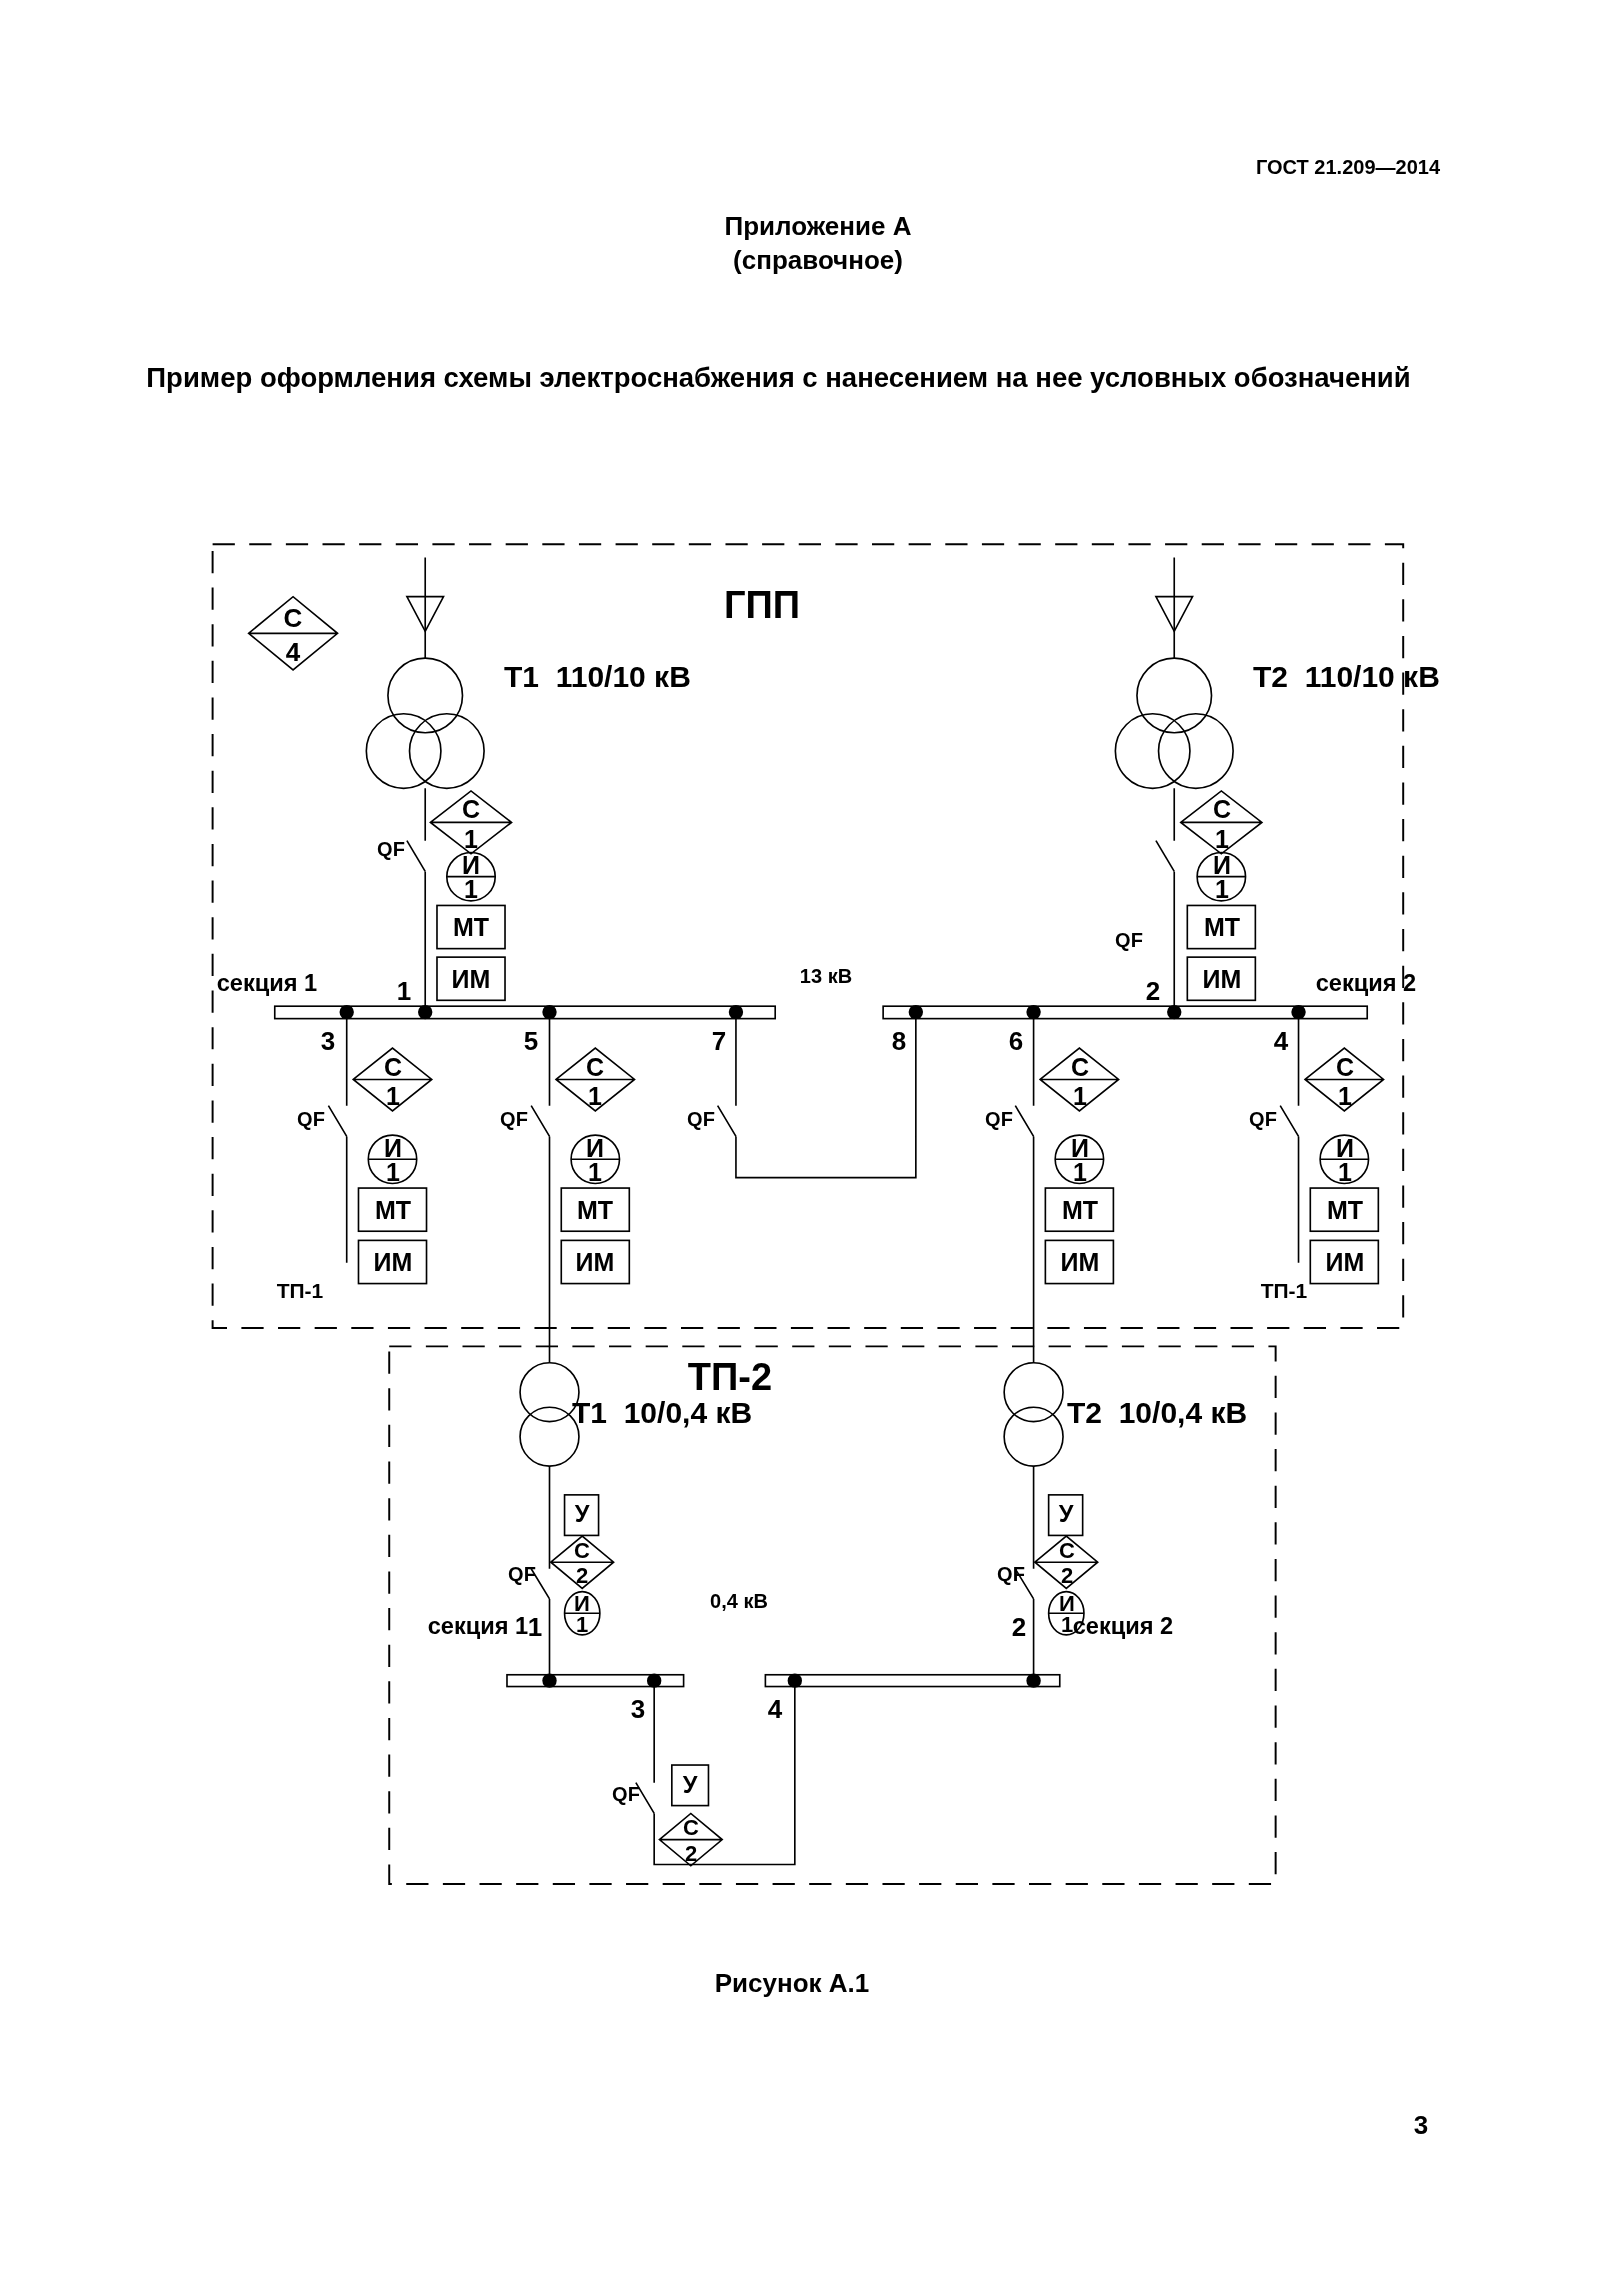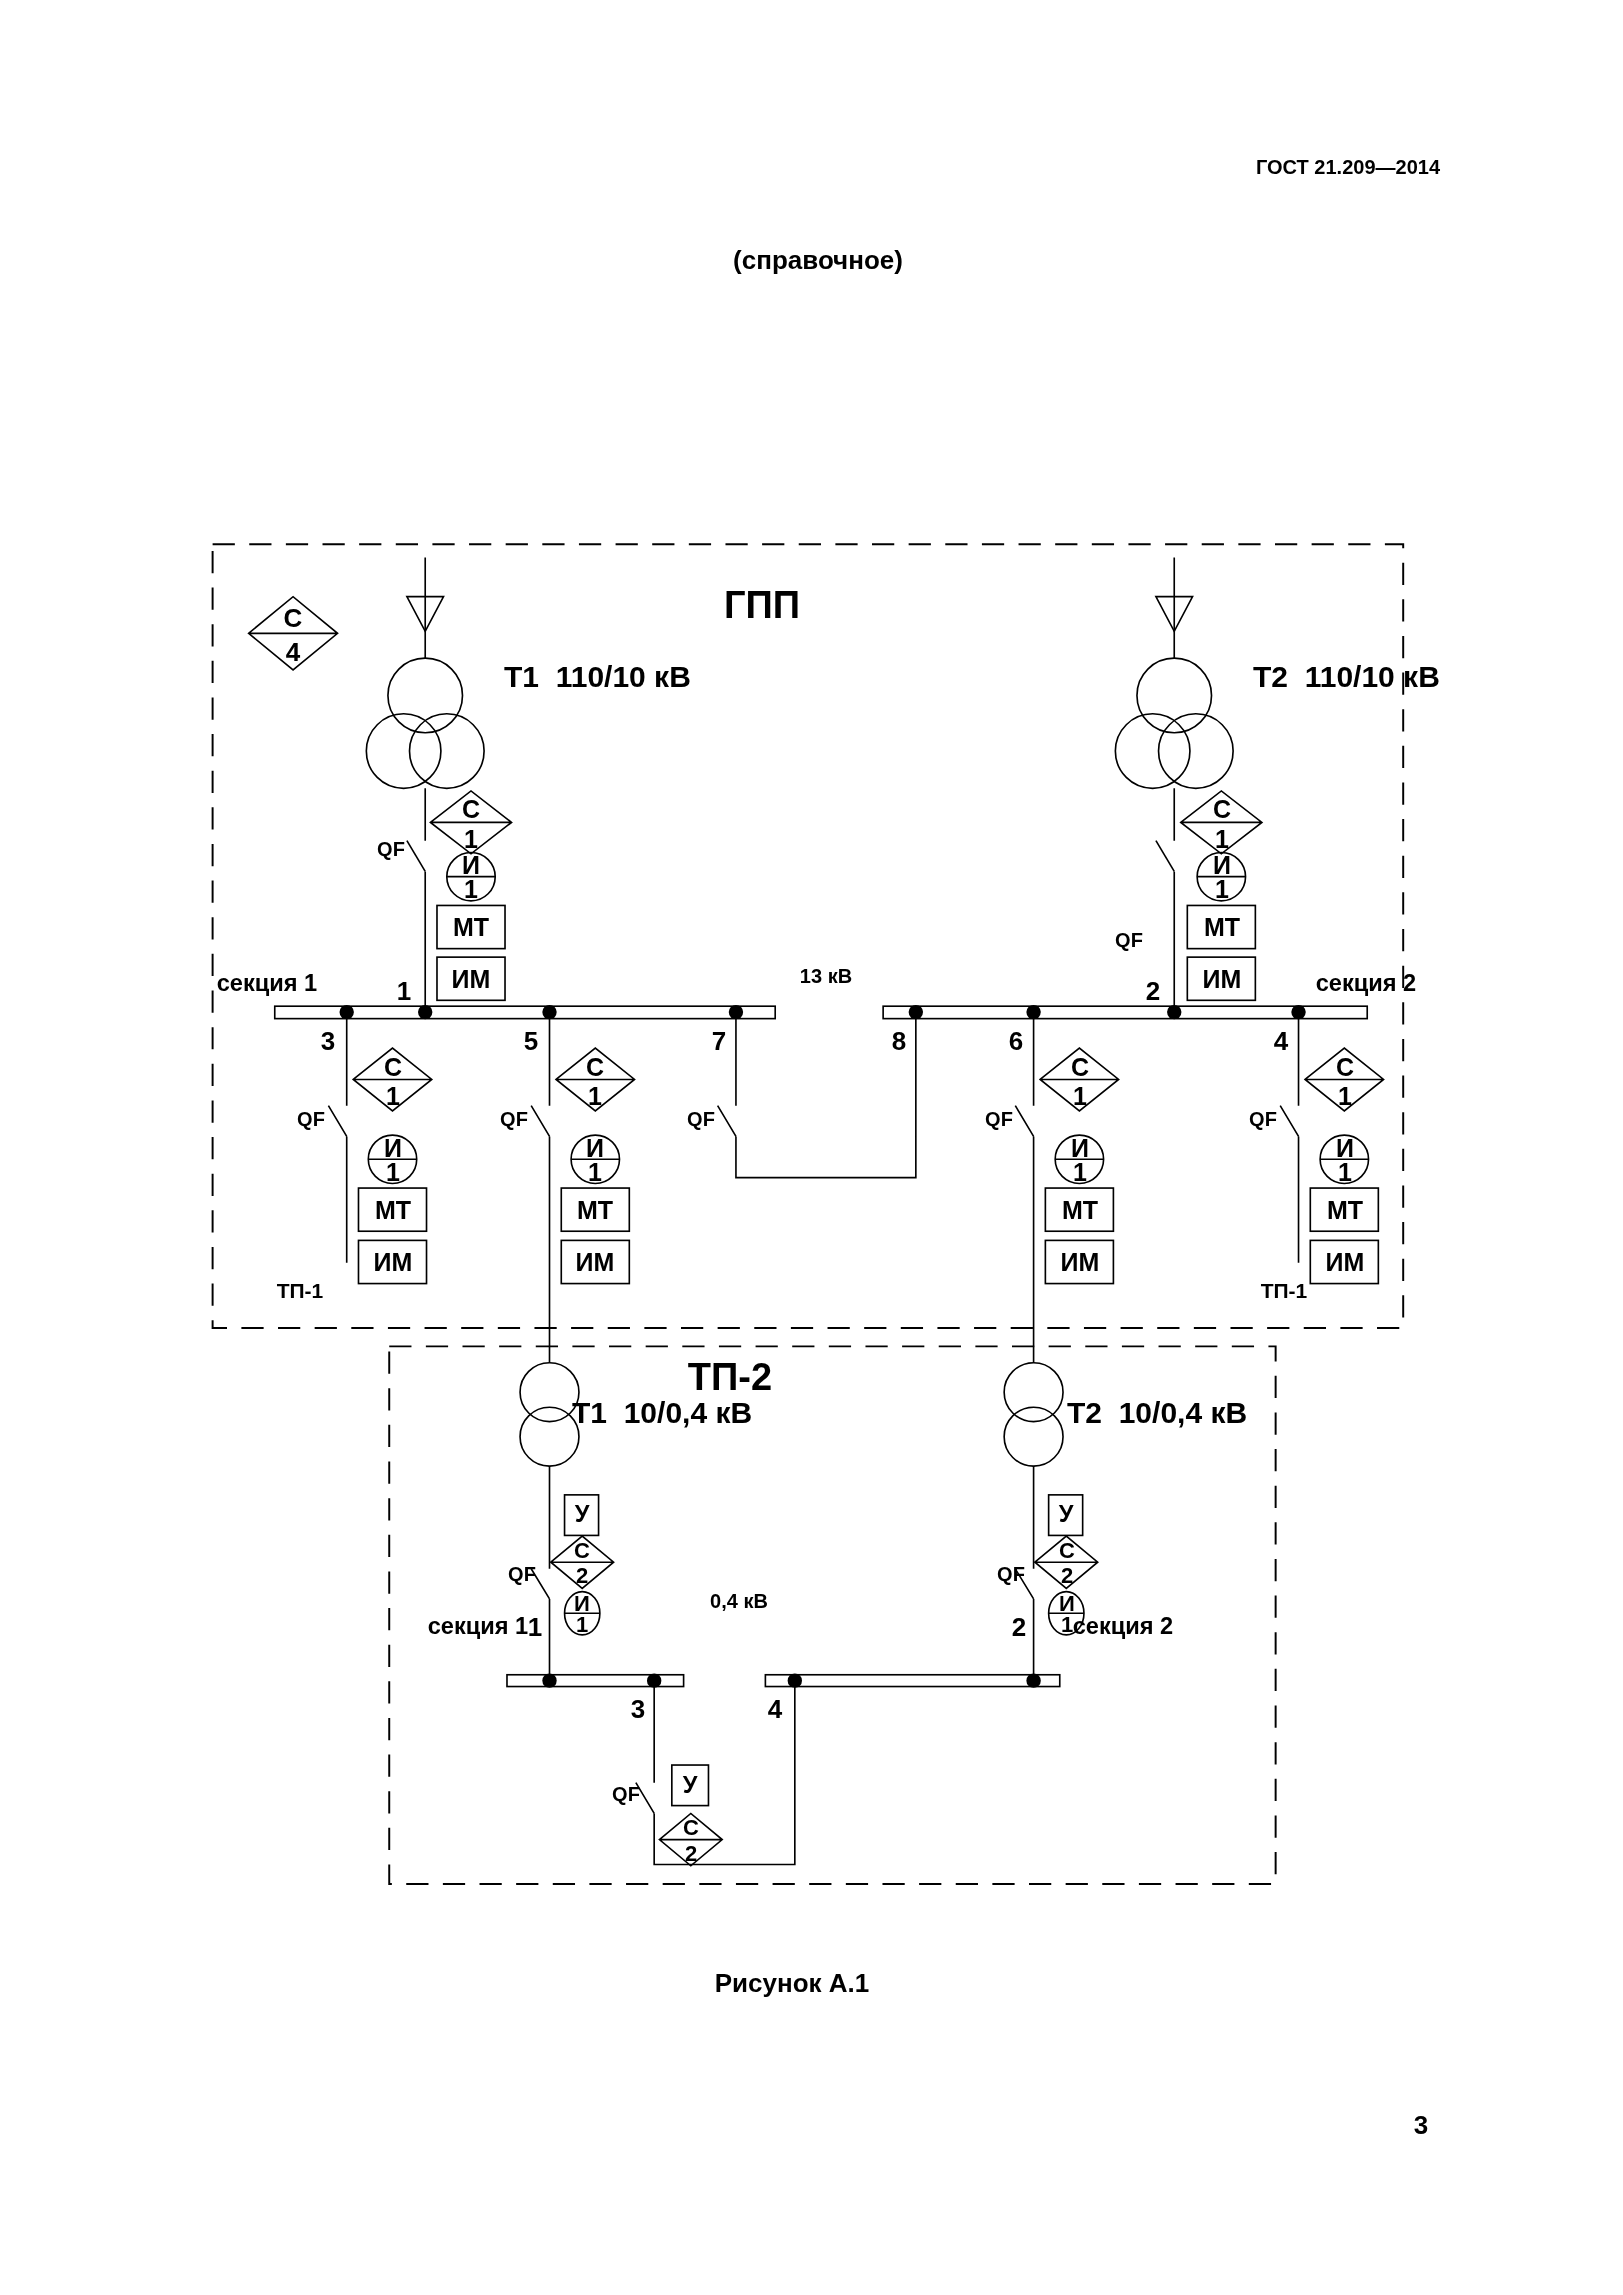--- a/index.html
+++ b/index.html
@@ -116,21 +116,23 @@
       <circle cx="1795" cy="1547" r="11"></circle>
         <circle cx="1985" cy="1547" r="11"></circle>
       <circle cx="840" cy="2569" r="11"></circle>
         <circle cx="1000" cy="2569" r="11"></circle>
       <circle cx="1215" cy="2569" r="11"></circle>
         <circle cx="1580" cy="2569" r="11"></circle>
     </g>
   </svg>
 
   <div class="l f44 rt" style="left:1106px;top:157px;width:334px">ГОСТ 21.209—2014</div>
+  <div class="l f40" style="left:13px;top:213px;width:1610px;text-align:center">Приложение А</div>
   <div class="l f40" style="left:13px;top:247px;width:1610px;text-align:center">(справочное)</div>
+  <div class="l f42" style="left:26px;top:364px;width:1505px;text-align:center">Пример оформления схемы электроснабжения с нанесением на нее условных обозначений</div>
 
   <div class="c f58" style="left:762px;top:605px">ГПП</div>
   <div class="c f40" style="left:293px;top:618px">С</div>
   <div class="c f40" style="left:293px;top:652px">4</div>
   <div class="l f46" style="left:504px;top:662px">Т1  110/10 кВ</div>
   <div class="l f46" style="left:1253px;top:662px">Т2  110/10 кВ</div>
 
   <div class="c f44" style="left:391px;top:849px">QF</div>
   <div class="c f38" style="left:471px;top:809px">С</div>
   <div class="c f38" style="left:471px;top:839px">1</div>

